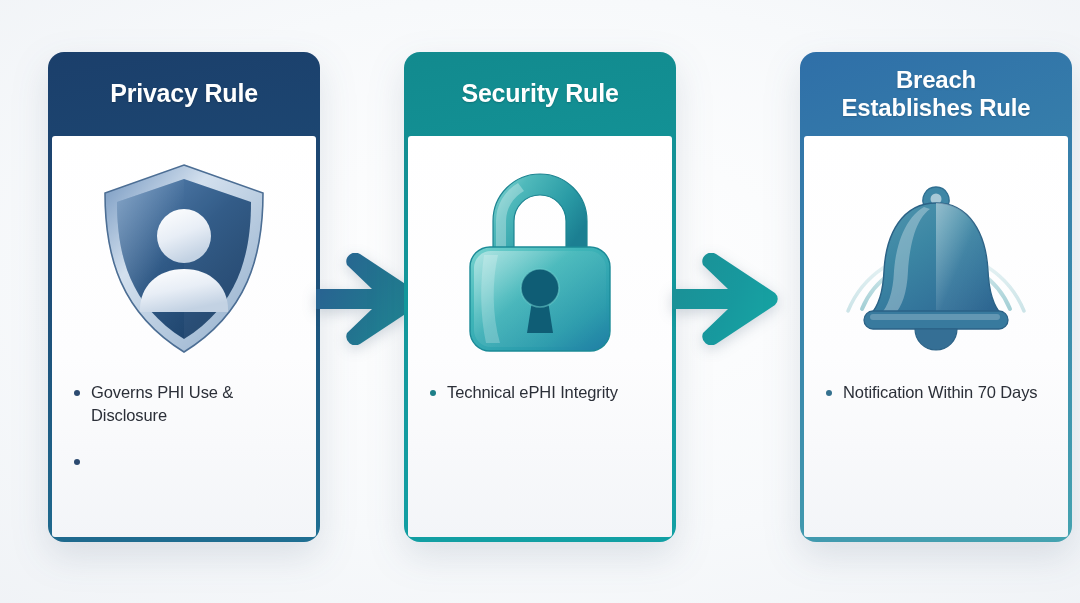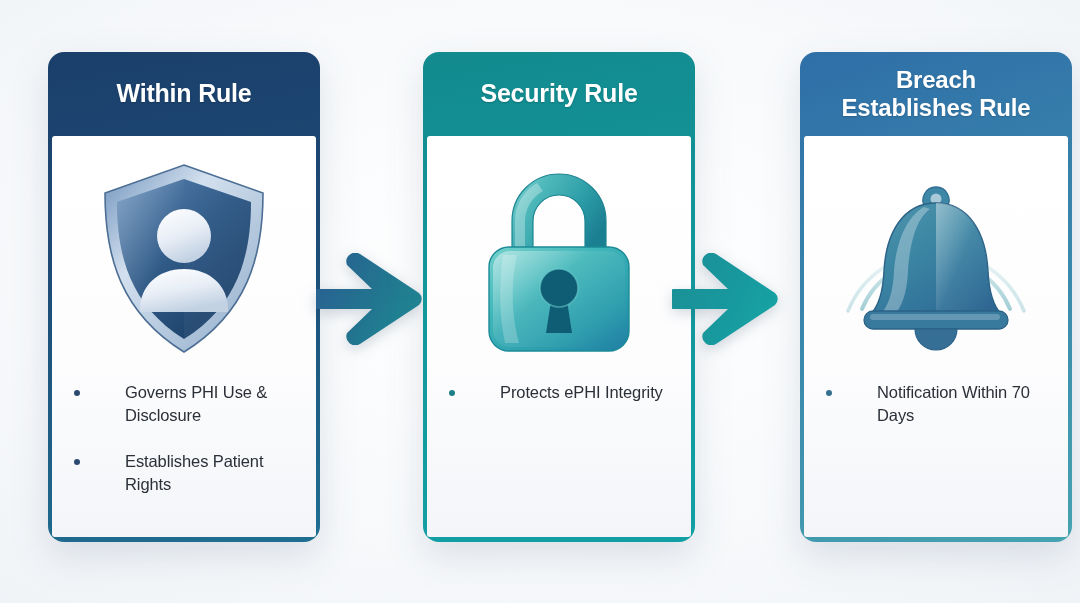--- a/index.html
+++ b/index.html
@@ -30,21 +30,21 @@
     width: 272px;
     height: 490px;
     border-radius: 16px;
     overflow: hidden;
     display: flex;
     flex-direction: column;
     filter: drop-shadow(0 14px 18px rgba(40,60,90,0.13));
   }
 
   .card-1 { left: 48px; background: linear-gradient(170deg, #1b3f6b 0%, #1d4a75 40%, #1f6f92 100%); }
-  .card-2 { left: 404px; background: linear-gradient(170deg, #128a8e 0%, #13979b 45%, #12a0a4 100%); margin-left: 19px; }
+  .card-2 { left: 404px; background: linear-gradient(170deg, #128a8e 0%, #13979b 45%, #12a0a4 100%); }
   .card-3 { left: 800px; background: linear-gradient(160deg, #2f6fa8 0%, #3a87ac 50%, #45a3b0 100%); }
 
   .card-header {
     height: 84px;
     flex: 0 0 84px;
     display: flex;
     align-items: center;
     justify-content: center;
     text-align: center;
     padding: 0 14px;
@@ -83,21 +83,20 @@
   .bullets {
     width: 100%;
     padding: 0 18px 0 22px;
     flex: 1 1 auto;
   }
 
   .bullet {
     display: flex;
     align-items: flex-start;
     margin-bottom: 22px;
-    gap: 34px;
   }
 
   .bullet-dot {
     flex: 0 0 auto;
     width: 6px;
     height: 6px;
     border-radius: 50%;
     margin: 9px 11px 0 0;
   }
 
@@ -125,21 +124,21 @@
 
   .icon-svg { display: block; }
 </style>
 </head>
 <body>
 
 <div class="board">
 
   <div class="card card-1">
     <div class="card-header">
-      <div class="card-title">Within Rule</div>
+      <div class="card-title">Privacy Rule</div>
     </div>
     <div class="card-body">
 
       <div class="icon-zone">
         <svg class="icon-svg" width="178" height="195" viewBox="0 0 178 195">
           <defs>
             <linearGradient id="shOuter" x1="0" y1="0" x2="1" y2="1">
               <stop offset="0%" stop-color="#6f93bd"></stop>
               <stop offset="35%" stop-color="#d3e0ee"></stop>
               <stop offset="100%" stop-color="#8eabc9"></stop>
@@ -173,21 +172,20 @@
         </svg>
       </div>
 
       <div class="bullets">
         <div class="bullet">
           <span class="bullet-dot"></span>
           <span class="bullet-text">Governs PHI Use &amp; Disclosure</span>
         </div>
         <div class="bullet">
           <span class="bullet-dot"></span>
-          <span class="bullet-text">Establishes Patient Rights</span>
         </div>
       </div>
     </div>
   </div>
 
   <div class="arrow arrow-1">
     <svg class="icon-svg" width="108" height="92" viewBox="0 0 108 92">
       <defs>
         <linearGradient id="arrG1" x1="0" y1="0.3" x2="1" y2="0.7">
           <stop offset="0%" stop-color="#2a5f92"></stop>
@@ -236,21 +234,21 @@
 
           <circle cx="84" cy="125" r="19" fill="#0f5d75"></circle>
           <path d="M76 138 L92 138 L97 170 L71 170 Z" fill="#0f5d75"></path>
           <circle cx="84" cy="125" r="19" fill="none" stroke="#6fd2d0" stroke-width="1.6" opacity="0.55"></circle>
         </svg>
       </div>
 
       <div class="bullets">
         <div class="bullet">
           <span class="bullet-dot"></span>
-          <span class="bullet-text">Protects ePHI Integrity</span>
+          <span class="bullet-text">Technical ePHI Integrity</span>
         </div>
       </div>
     </div>
   </div>
 
   <div class="arrow arrow-2">
     <svg class="icon-svg" width="108" height="92" viewBox="0 0 108 92">
       <defs>
         <linearGradient id="arrG2" x1="0" y1="0.3" x2="1" y2="0.7">
           <stop offset="0%" stop-color="#1b8f95"></stop>

